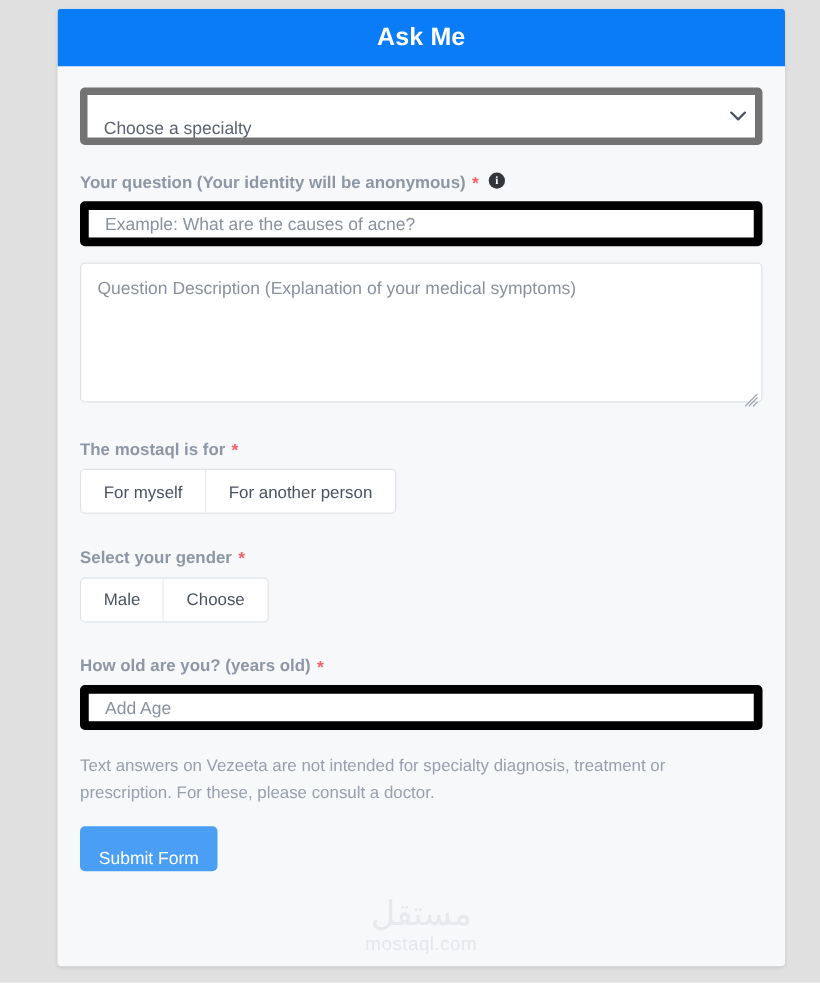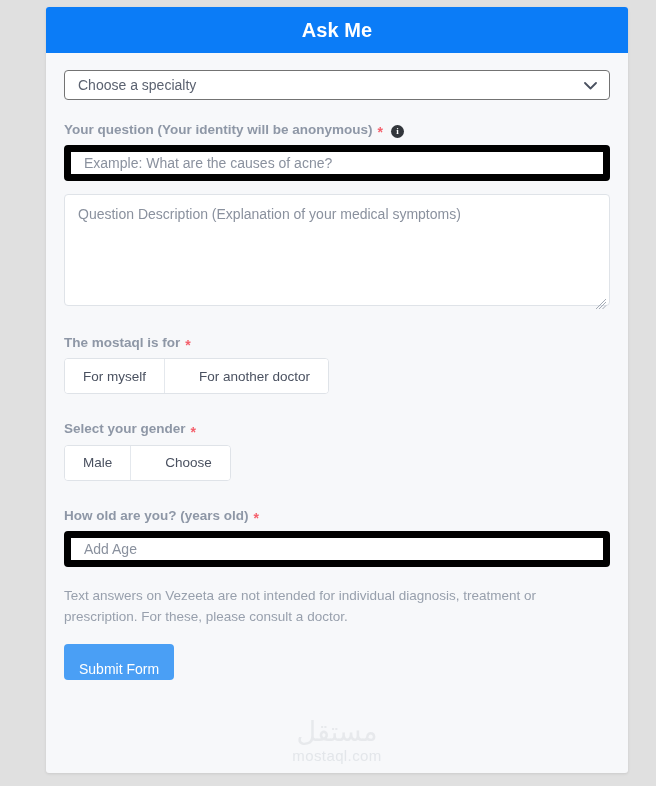--- a/index.html
+++ b/index.html
@@ -52,21 +52,21 @@
     box-sizing: border-box;
   }
 
   
   .field-label {
     font-size: 13.5px;
     font-weight: bold;
     color: #8e97a6;
     margin: 0 0 7px 0;
     display: flex;
-    align-items: flex-end;
+    align-items: flex-start;
     gap: 5px;
     line-height: 1.2;
   }
   .req-star {
     color: #f4606c;
     font-size: 14px;
     font-weight: bold;
     line-height: 1;
     position: relative;
     top: 1px;
@@ -88,28 +88,28 @@
     margin-left: 3px;
     flex: none;
   }
 
   .select-wrap {
     position: relative;
     width: 100%;
   }
   .select-box {
     width: 100%;
-    height: 30px;
+    height: 46px;
     box-sizing: border-box;
     background: #ffffff;
-    border: 1px solid #737373;
+    border: 6px solid #737373;
     border-radius: 4px;
     padding: 0 34px 0 13px;
     display: flex;
-    align-items: center;
+    align-items: flex-end;
     font-size: 14px;
     color: #5b6270;
   }
   .chevron {
     position: absolute;
     right: 13px;
     top: 50%;
     transform: translateY(-50%);
     pointer-events: none;
     display: block;
@@ -156,21 +156,20 @@
     pointer-events: none;
   }
 
   
   .btn-group {
     display: inline-flex;
     border: 1px solid #dfe3e8;
     border-radius: 4px;
     overflow: hidden;
     background: #ffffff;
-    gap: 16px;
   }
   .btn-group .seg {
     height: 34px;
     padding: 0 18px;
     display: flex;
     align-items: center;
     justify-content: center;
     font-size: 13.5px;
     color: #4a5160;
     background: #ffffff;
@@ -286,21 +285,21 @@
 
       <div class="gap-25"></div>
 
       
       <div class="field-label">
         <span>The mostaql is for</span>
         <span class="req-star">*</span>
       </div>
       <div class="btn-group">
         <button class="seg">For myself</button>
-        <button class="seg">For another doctor</button>
+        <button class="seg">For another person</button>
       </div>
 
       <div class="gap-27"></div>
 
       
       <div class="field-label">
         <span>Select your gender</span>
         <span class="req-star">*</span>
       </div>
       <div class="btn-group">
@@ -312,21 +311,21 @@
 
       
       <div class="field-label">
         <span>How old are you? (years old)</span>
         <span class="req-star">*</span>
       </div>
       <input class="text-input" type="text" placeholder="Add Age" style="">
 
       <div class="gap-19"></div>
 
-      <p class="disclaimer">Text answers on Vezeeta are not intended for individual diagnosis, treatment or prescription. For these, please consult a doctor.</p>
+      <p class="disclaimer">Text answers on Vezeeta are not intended for specialty diagnosis, treatment or prescription. For these, please consult a doctor.</p>
 
       <div class="gap-16"></div>
 
       <button class="submit-btn">Submit Form</button>
 
     </div>
 
     <div class="watermark">
       <span class="wm-ar">مستقل</span>
       <span class="wm-en">mostaql.com</span>

